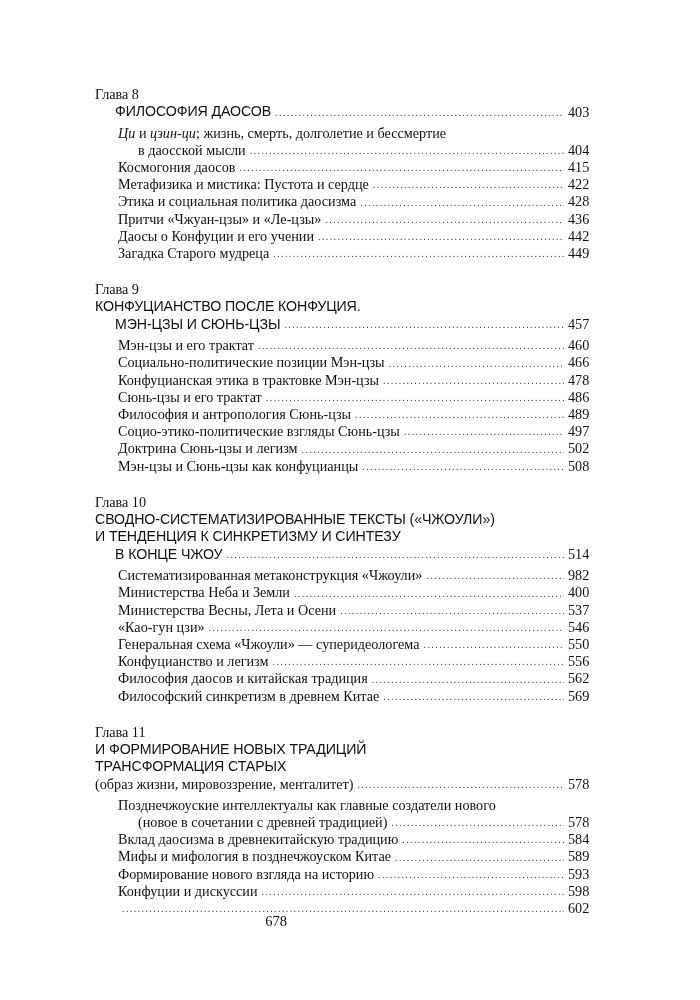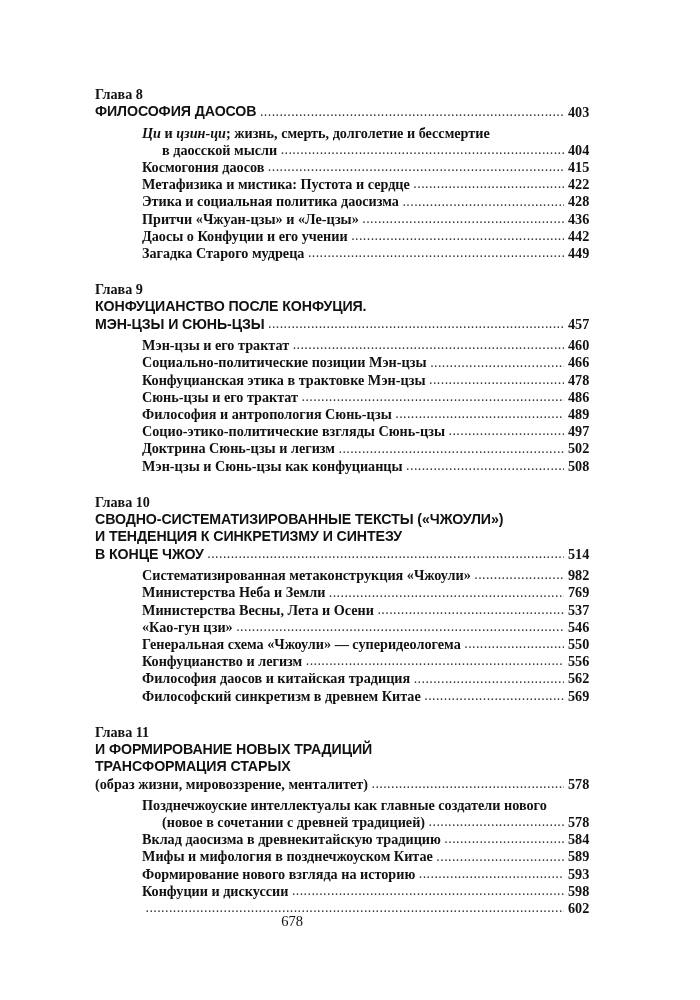--- a/index.html
+++ b/index.html
@@ -2,38 +2,38 @@
 <html><head>
 <meta charset="utf-8">
 <style>
   html, body { margin: 0; padding: 0; background: #ffffff; }
   body {
     width: 700px; height: 1000px; position: relative; overflow: hidden;
     font-family: "Liberation Serif", serif; color: #111111;
     font-size: 14.2px; line-height: 17px;
   }
   .page { position: absolute; left: 95px; top: 86px; width: 511px; }
-  .chapter { margin-bottom: 19px; font-weight: bold; }
+  .chapter { margin-bottom: 19px; }
   .chapter-label { font-size: 14.2px; line-height: 17px; }
   .chapter-title { font-family: "Liberation Sans", sans-serif; font-size: 14.2px; line-height: 17.5px; letter-spacing: -0.1px; }
   .entry { display: flex; align-items: flex-end; }
   .entry .text { white-space: nowrap; }
   .entry .dots {
     flex: 1 1 auto; overflow: hidden; white-space: nowrap; margin: 0 4px 0 4px;
     font-size: 10px; letter-spacing: 1.4px; line-height: 17px; color: #333;
   }
   .entry .dots::before { content: "........................................................................................................................................................................................................"; }
   .entry .num { width: 38px; text-align: left; flex: 0 0 38px; }
-  .chapter-head-line .text { font-family: "Liberation Sans", sans-serif; }
+  .chapter-head-line .text { font-family: "Liberation Sans", sans-serif; margin-left: 20px; }
   .subs { margin-top: 4px; padding-left: 23px; }
-  .sub { line-height: 17.2px; margin-left: 24px; }
+  .sub { line-height: 17.2px; }
   .sub .cont { padding-left: 20px; }
   .sub .first { white-space: nowrap; }
   .italic { font-style: italic; }
-  .page-number { position: absolute; left: 16px; width: 552px; top: 913px; text-align: center; font-size: 14.5px; }
+  .page-number { position: absolute; left: 0; width: 552px; top: 913px; text-align: center; font-size: 14.5px; }
 </style>
 </head>
 <body>
 
 <div class="page">
 
   <div class="chapter">
     <div class="chapter-label">Глава 8</div>
     <div class="entry chapter-head-line">
       <span class="text chapter-title">ФИЛОСОФИЯ ДАОСОВ</span>
@@ -147,21 +147,21 @@
     </div>
     <div class="subs">
       <div class="sub entry">
           <span class="text">Систематизированная метаконструкция «Чжоули»</span>
           <span class="dots"></span>
           <span class="num">982</span>
         </div>
       <div class="sub entry">
           <span class="text">Министерства Неба и Земли</span>
           <span class="dots"></span>
-          <span class="num">769</span>
+          <span class="num">400</span>
         </div>
       <div class="sub entry">
           <span class="text">Министерства Весны, Лета и Осени</span>
           <span class="dots"></span>
           <span class="num">537</span>
         </div>
       <div class="sub entry">
           <span class="text">«Као-гун цзи»</span>
           <span class="dots"></span>
           <span class="num">546</span>

